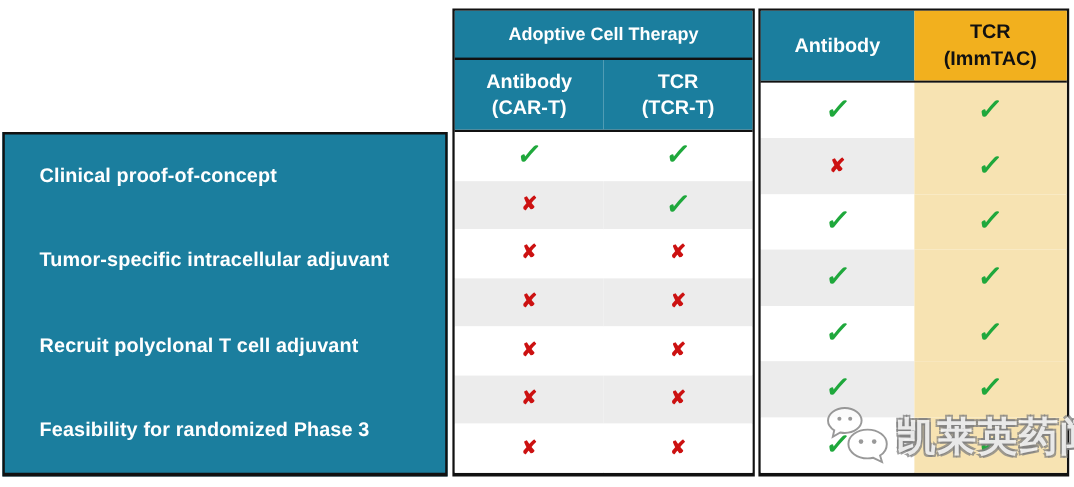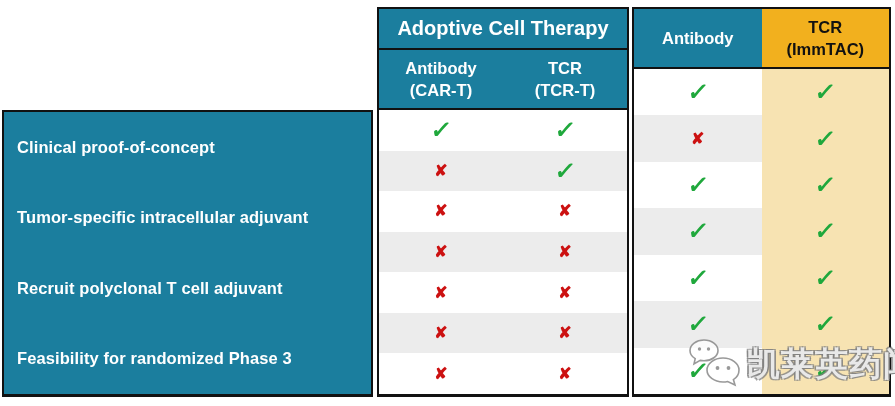--- a/index.html
+++ b/index.html
@@ -23,21 +23,21 @@
     background: #1b7e9e;
     border: 2px solid #111111;
     border-bottom-width: 3px;
     display: flex;
     flex-direction: column;
   }
   .label-row {
     flex: 1;
     display: flex;
     align-items: center;
-    padding-left: 13px;
+    padding-left: 29px;
     color: #ffffff;
     font-weight: bold;
     font-size: 16.5px;
     letter-spacing: 0.1px;
     white-space: nowrap;
   }
 
   
   .ttable {
     position: absolute;
@@ -50,21 +50,21 @@
     background: #ffffff;
   }
   .ttable.mid   { left: 377px; width: 252px; }
   .ttable.right { left: 632px; width: 259px; }
 
   .group-header {
     height: 41px;
     background: #1b7e9e;
     color: #ffffff;
     font-weight: bold;
-    font-size: 20px;
+    font-size: 15px;
     display: flex;
     align-items: center;
     justify-content: center;
     border-bottom: 2px solid #111111;
     white-space: nowrap;
   }
   .sub-header {
     height: 60px;
     display: flex;
     border-bottom: 2px solid #111111;

